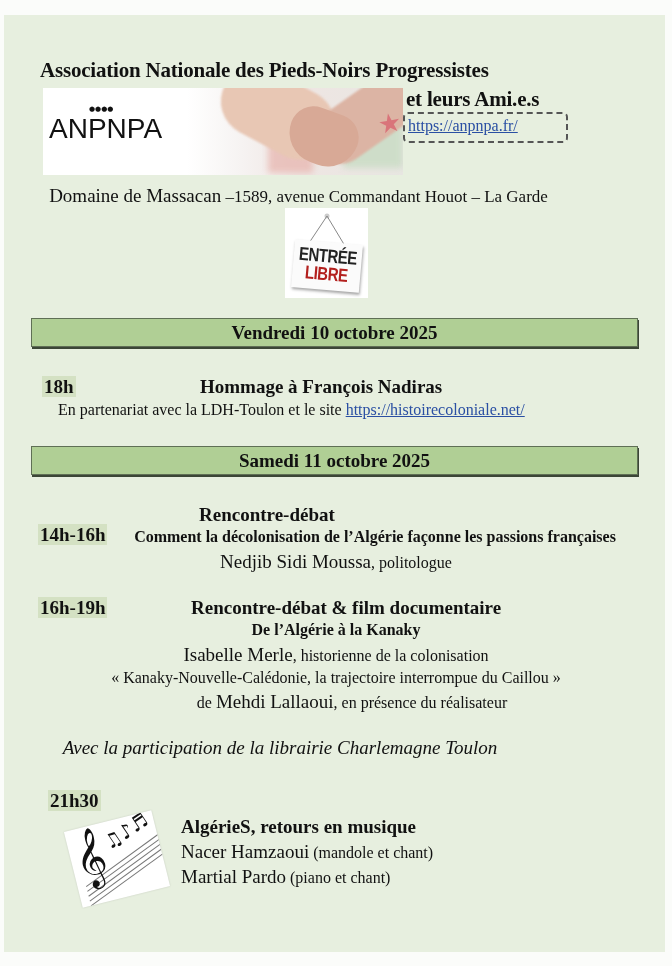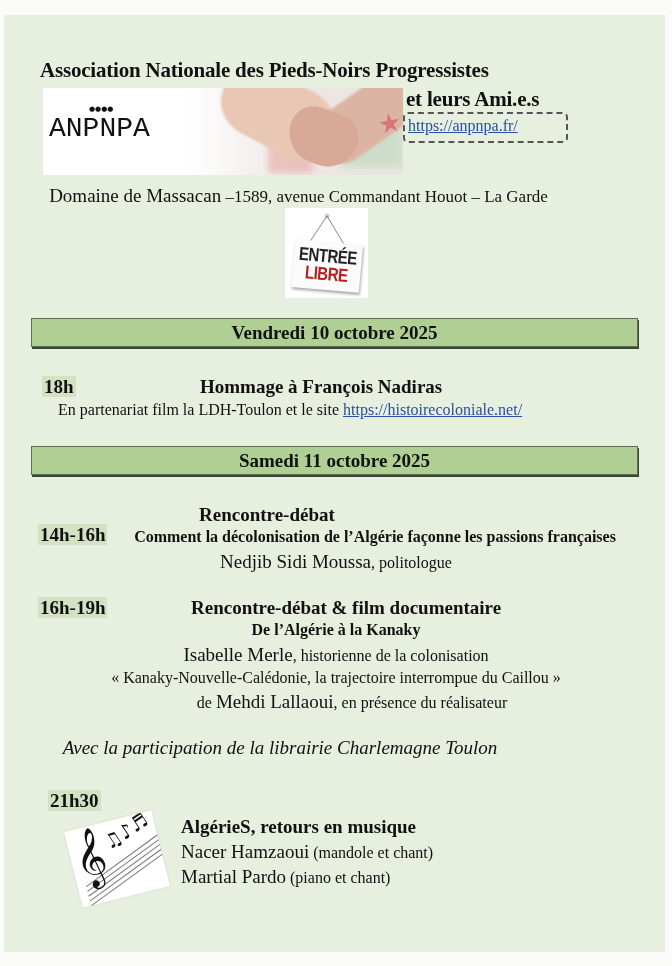--- a/index.html
+++ b/index.html
@@ -18,21 +18,21 @@
     position: absolute; left: 43px; top: 88px; width: 360px; height: 87px;
     background: linear-gradient(90deg, #ffffff 0%, #ffffff 40%, #f6f3f2 55%, #efe6e3 70%, #e8e6e2 100%);
     overflow: hidden;
   }
   .banner .flag-red { position:absolute; left: 225px; top: 35px; width: 45px; height: 50px; background: #e7b3ad; opacity: .7; filter: blur(3px); }
   .banner .flag-green { position:absolute; left: 300px; top: 30px; width: 60px; height: 50px; background: #c8dcc3; opacity: .8; filter: blur(3px); }
   .banner .arm1 { position:absolute; left: 175px; top: -10px; width: 120px; height: 70px; background: #e8c7b4; border-radius: 40px; transform: rotate(28deg); filter: blur(1px);}
   .banner .arm2 { position:absolute; left: 265px; top: 5px; width: 110px; height: 55px; background: #dcb4a4; border-radius: 40px; transform: rotate(-35deg); filter: blur(1px);}
   .banner .hand { position:absolute; left: 245px; top: 22px; width: 70px; height: 55px; background: #d8a996; border-radius: 30px 30px 40px 40px; transform: rotate(20deg); }
   .banner .star { position:absolute; left: 335px; top: 20px; color: #d9747a; font-size: 26px; transform: rotate(-10deg);}
-  .logo-text { position:absolute; left: 6px; top: 25px; font-family: Liberation Mono, monospace; font-size: 28px; color: #111; letter-spacing: 0px; }
+  .logo-text { position:absolute; left: 6px; top: 25px; font-family: Liberation Sans, sans-serif; font-size: 28px; color: #111; letter-spacing: 0px; }
   .logo-feet { position:absolute; left: 46px; top: 17px; font-size: 7px; color: #111; letter-spacing: 0px; font-family: "DejaVu Sans", sans-serif;}
   .url-box {
     position: absolute; left: 403px; top: 112px; width: 161px; height: 27px;
     border: 2.5px dashed #555; border-radius: 5px;
   }
   .url-box a { position: absolute; left: 3px; top: 3px; font-size: 16px; color: #2a4fa3; text-decoration: underline; }
   .address { left: 0; width: 597px; text-align: center; top: 185px; font-size: 17px; }
   .address .big { font-size: 19px; }
   .sign {
     position: absolute; left: 285px; top: 208px; width: 83px; height: 90px; background: #fff;
@@ -101,21 +101,21 @@
   </div>
 </div>
 
 <div class="date-bar" style="top:318px;">Vendredi 10 octobre 2025</div>
 
 <div class="abs" style="left:42px; top:376px;">
   <span class="time">18h</span>
 </div>
 <div class="abs bold" style="left:200px; top:376px; font-size:19px;">Hommage à François Nadiras</div>
 <div class="abs" style="left:58px; top:401px; font-size:16px;">
-  <span>En partenariat film la LDH-Toulon et le site </span>
+  <span>En partenariat avec la LDH-Toulon et le site </span>
   <a class="link">https://histoirecoloniale.net/</a>
 </div>
 
 <div class="date-bar" style="top:446px;">Samedi 11 octobre 2025</div>
 
 <div class="abs" style="left:38px; top:504px;margin-top:20px;">
   <span class="time">14h-16h</span>
 </div>
 <div class="abs bold" style="left:199px; top:504px; font-size:19px;">Rencontre-débat</div>
 <div class="abs bold" style="left:0; width:672px; text-align:center; top:528px; font-size:16px;margin-left:39px;">Comment la décolonisation de l’Algérie façonne les passions françaises</div>

